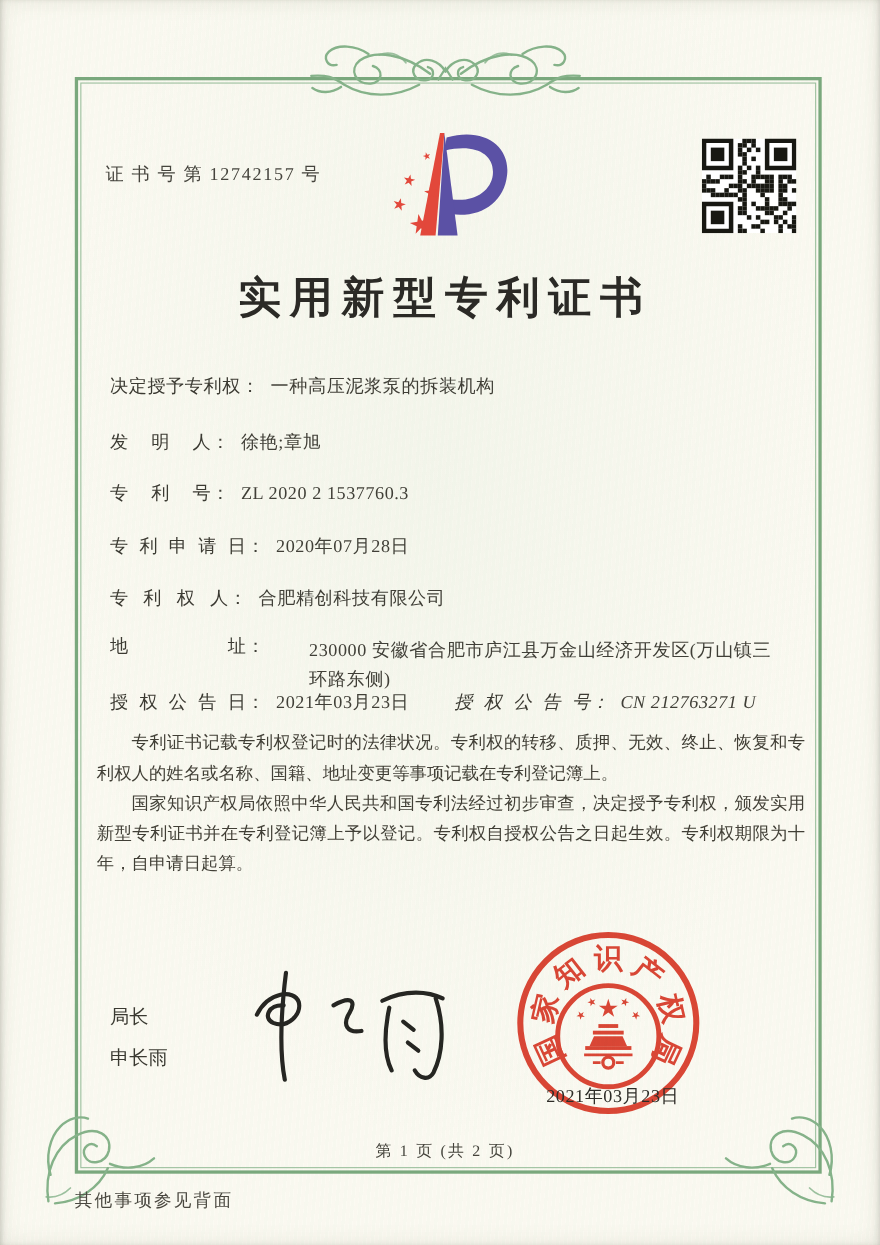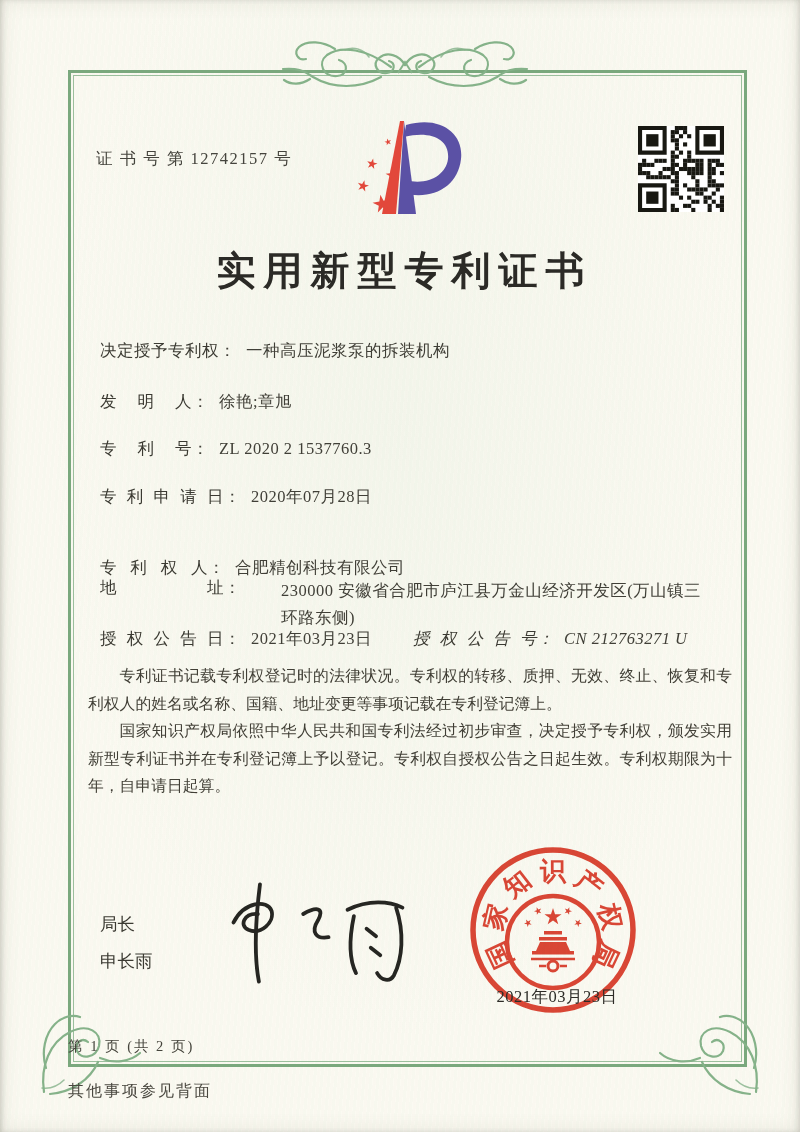--- a/index.html
+++ b/index.html
@@ -16,36 +16,36 @@
   }
   .frame{position:absolute;left:68px;top:70px;width:673px;height:991px;border:3px solid #7aa87d;}
   .frame-inner{position:absolute;inset:2px;border:1px solid #9bbf9d;}
   .certno{position:absolute;left:96px;top:124px;font-size:16.5px;letter-spacing:1.5px;color:#45443d;margin-top:24px;}
   .logo{position:absolute;left:336px;top:116px;width:130px;height:102px;}
   .qr{position:absolute;left:638px;top:126px;width:86px;height:86px;}
   .title{position:absolute;left:68px;width:673px;top:244px;text-align:center;
          font-size:39px;font-weight:600;letter-spacing:8px;color:#2b2a26;}
   .rows{position:absolute;left:100px;top:0;width:650px;font-size:16.5px;letter-spacing:.5px;color:#403f37;}
   .row{position:absolute;white-space:nowrap;}
-  .r1{top:340px}.r2{top:391px}.r3{top:438px}.r4{top:486px}.r5{top:557px}.r6{top:577px}.r7{top:628px}
+  .r1{top:340px}.r2{top:391px}.r3{top:438px}.r4{top:486px}.r5{top:533px}.r6{top:577px}.r7{top:628px}
   .lab{display:inline-block;text-align:justify;text-align-last:justify;vertical-align:top;color:#3b3a32;}
   .w92{width:92px}.w108{width:108px}.w124{width:124px}
   .val{margin-left:10px;}
   .addrval{display:inline-block;white-space:normal;vertical-align:top;line-height:27px;margin-left:40px;}
   .pair2{position:absolute;left:313px;top:0;font-style:italic;}
   .paras{position:absolute;left:88px;top:662px;width:644px;font-size:15.8px;line-height:27.5px;
          text-align:justify;color:#413f36;}
   .paras p{margin:0;text-indent:2em;}
   .sig-title{position:absolute;left:100px;top:912px;font-size:17.5px;color:#3b3a32;}
   .sig-name{position:absolute;left:100px;top:949px;font-size:17.5px;color:#3b3a32;}
   .sig-svg{position:absolute;left:212px;top:876px;width:212px;height:114px;}
   .seal{position:absolute;left:465px;top:842px;width:176px;height:176px;mix-blend-mode:multiply;opacity:.93;}
   .seal-date{position:absolute;left:476px;top:986px;width:162px;text-align:center;font-size:16.5px;
              color:#2d2c27;letter-spacing:.5px;z-index:5;}
-  .pageinfo{position:absolute;left:68px;width:673px;top:1037px;text-align:left;font-size:14.5px;
+  .pageinfo{position:absolute;left:68px;width:673px;top:1037px;text-align:center;font-size:14.5px;
             letter-spacing:2px;color:#45443c;}
   .backnote{position:absolute;left:68px;width:673px;top:1081px;text-align:left;font-size:16px;
             letter-spacing:2px;color:#4a4840;}
   .deco{position:absolute;left:0;top:0;width:800px;height:1132px;pointer-events:none;}
 </style>
 </head>
 <body>
 
 <div id="page">
 

